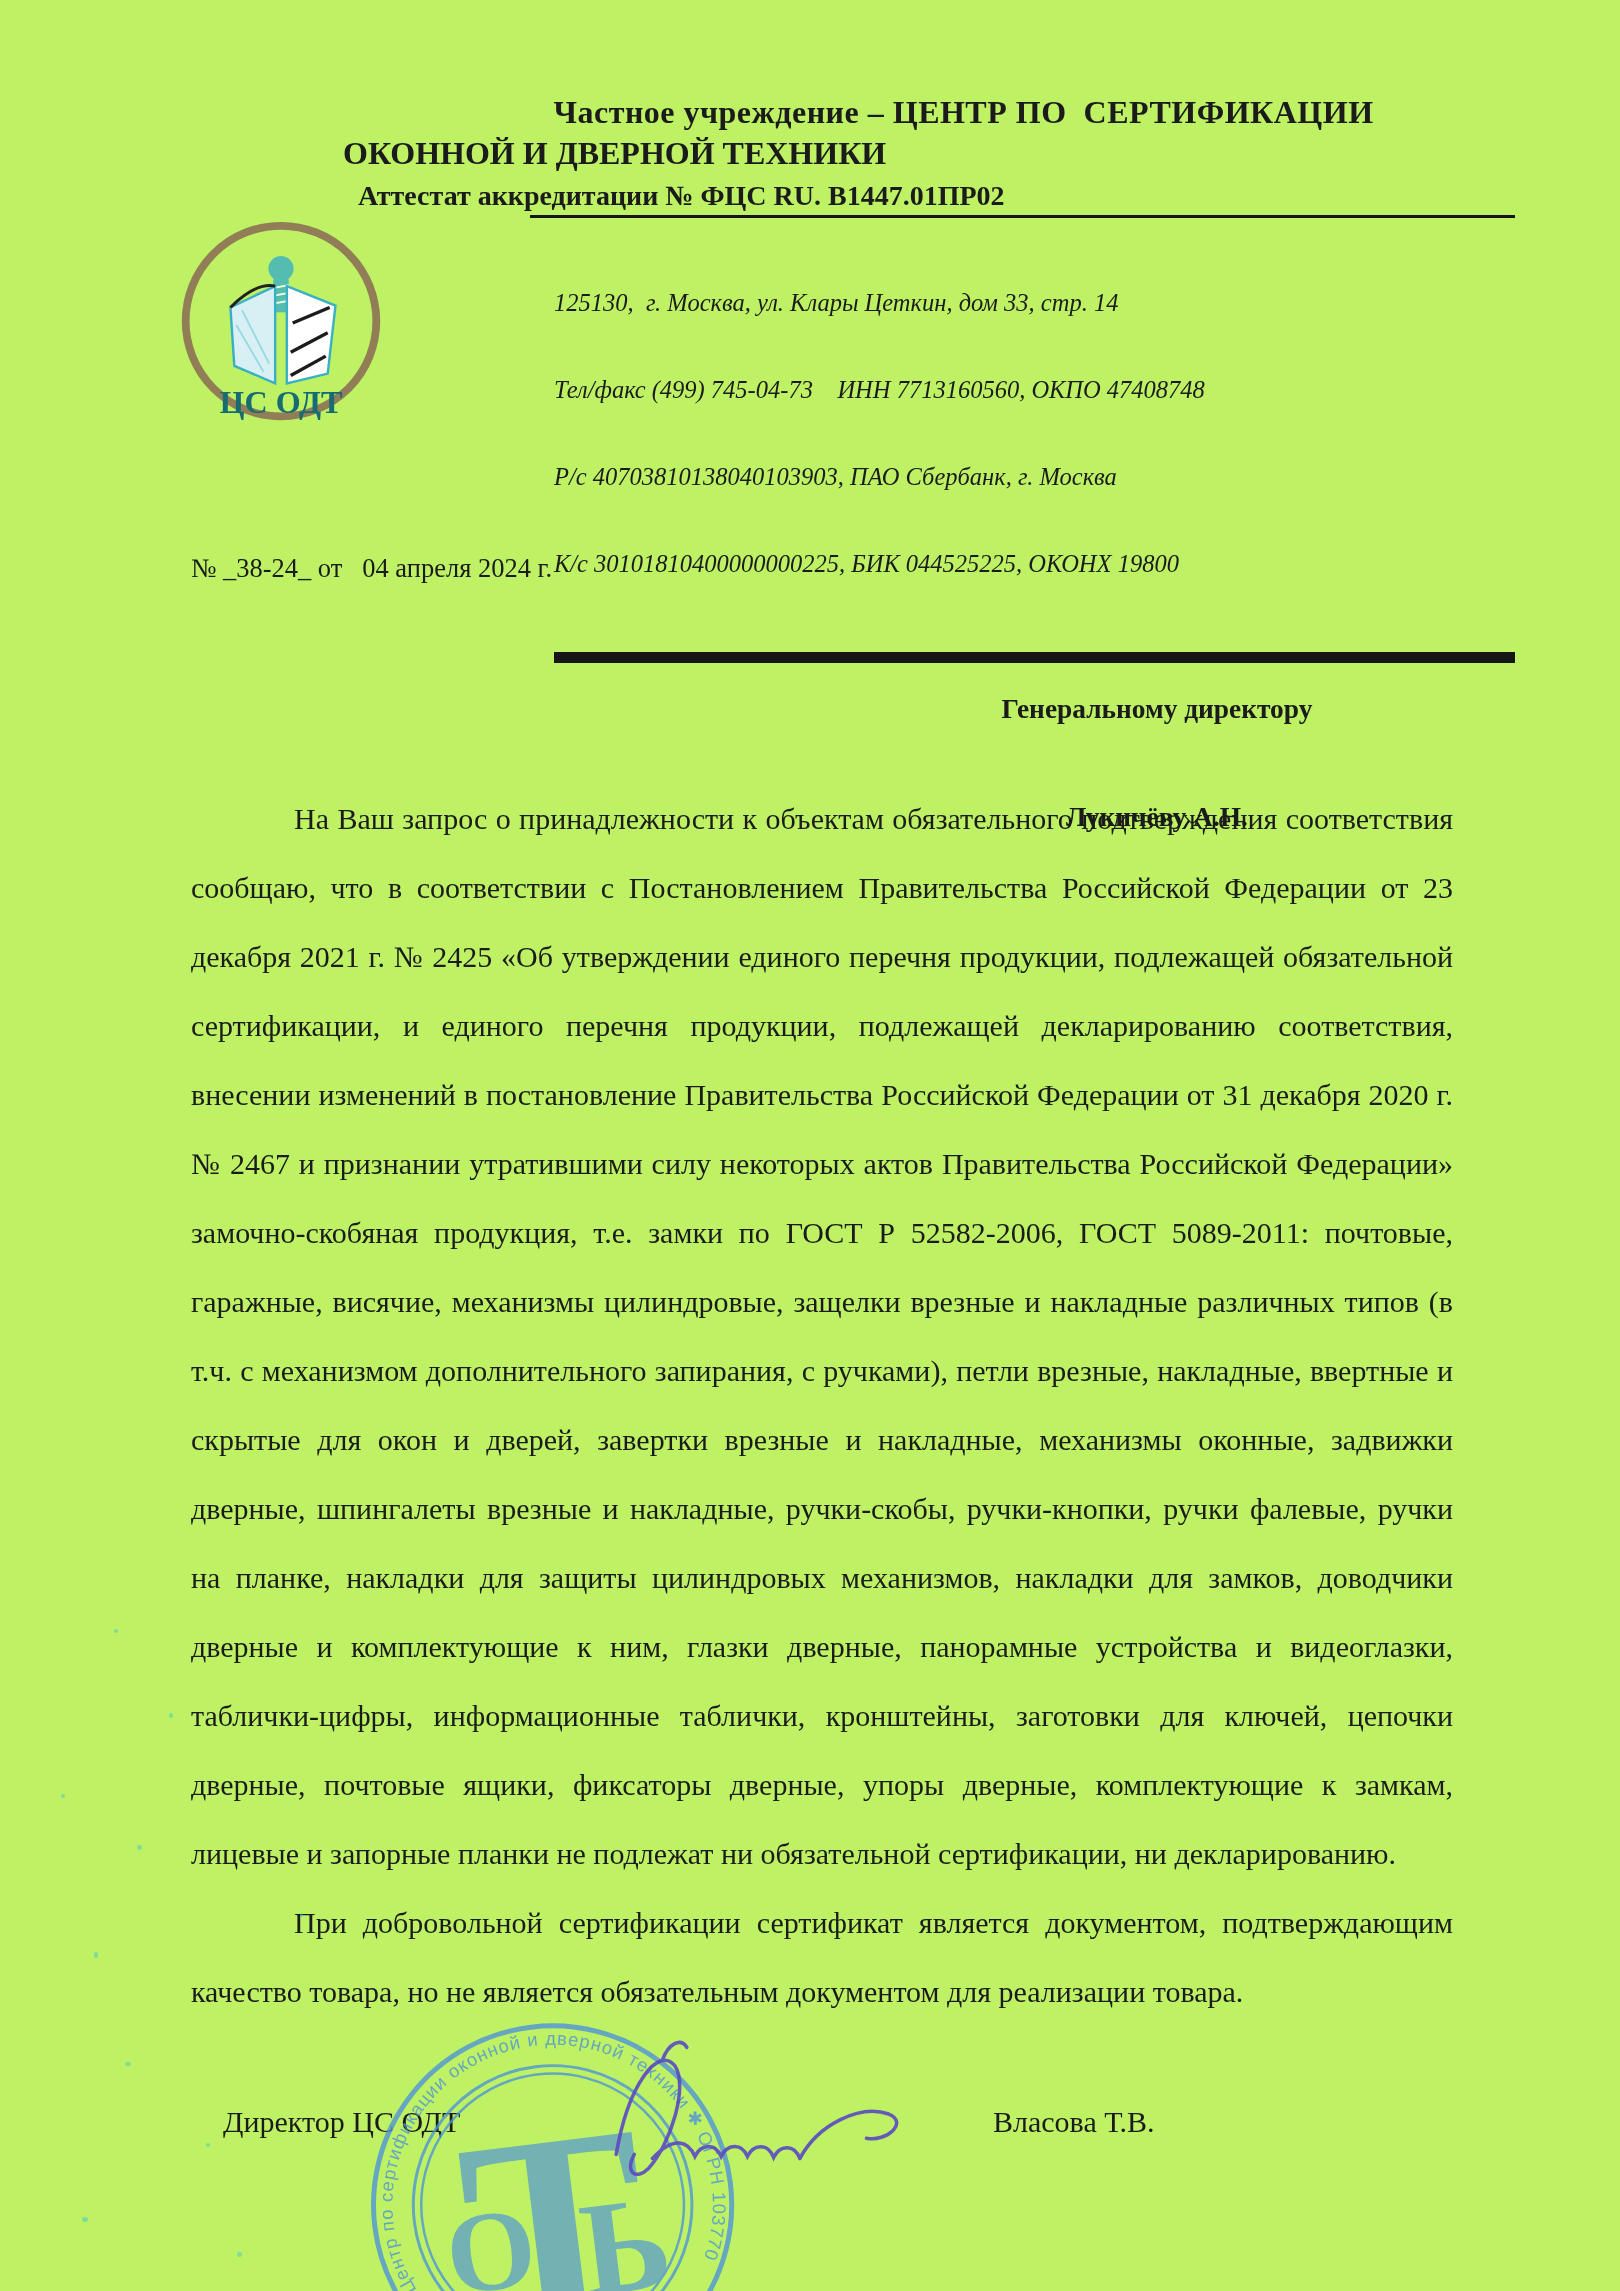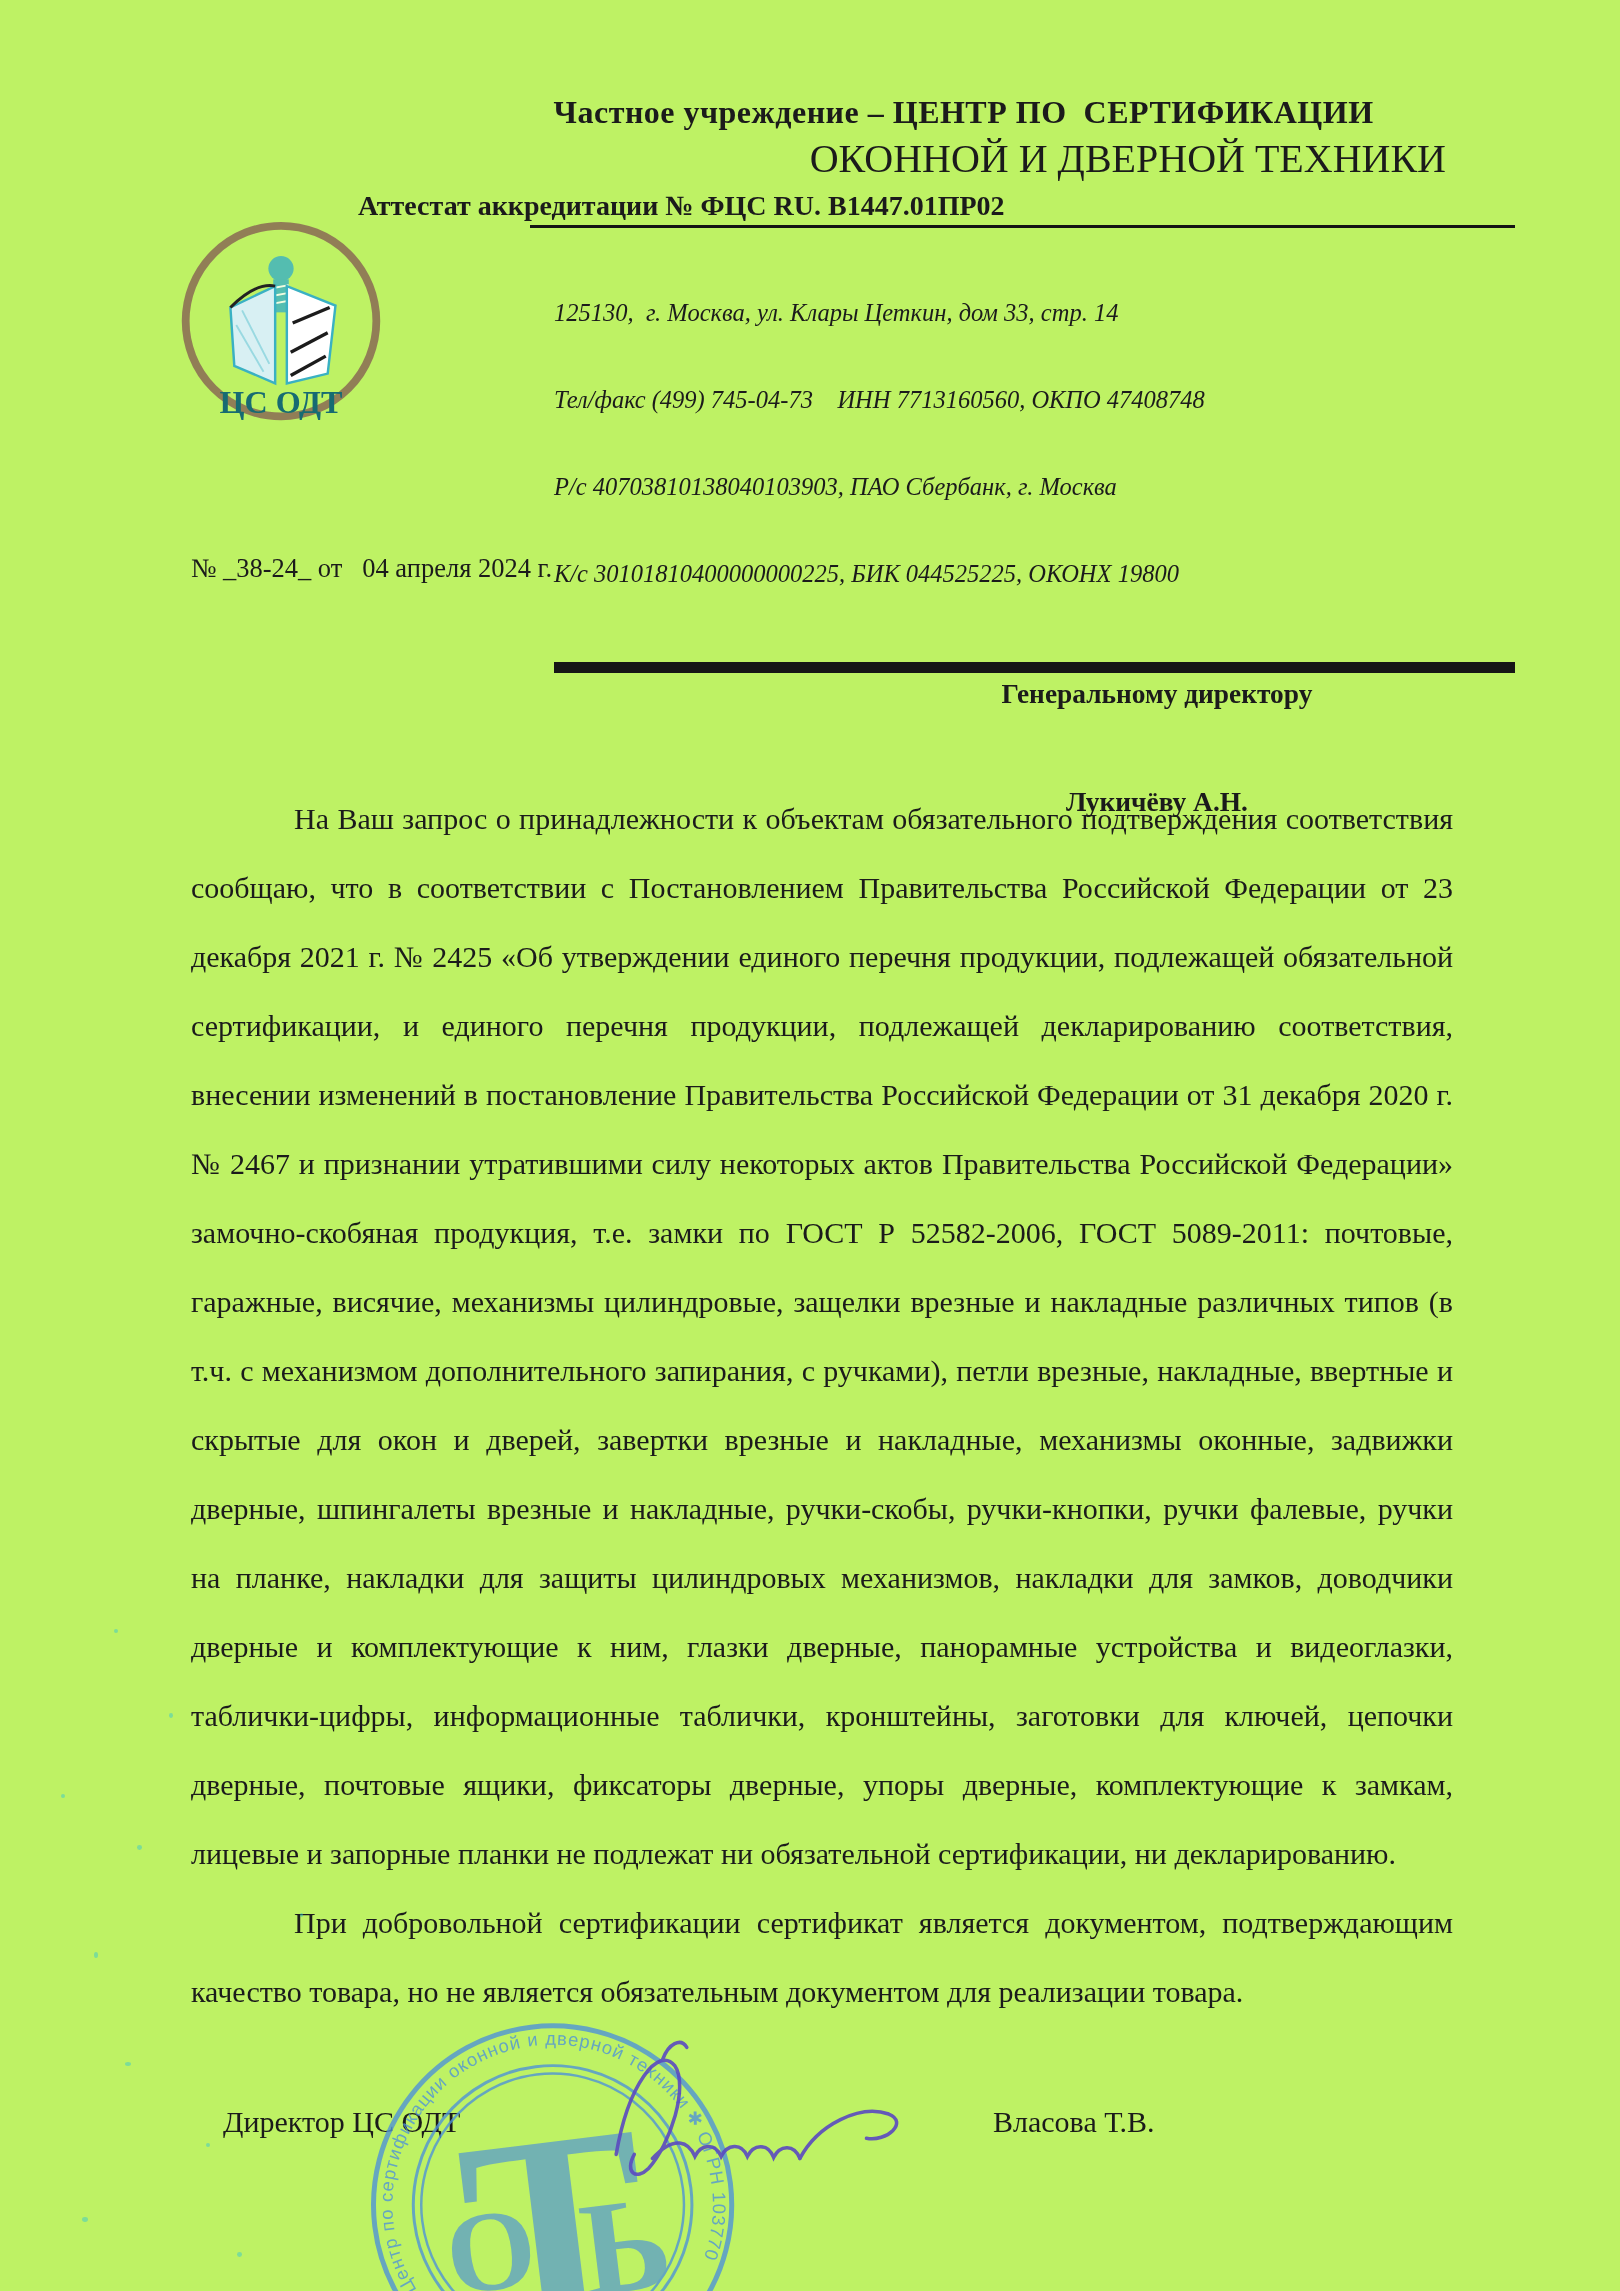--- a/index.html
+++ b/index.html
@@ -7,31 +7,31 @@
     position:relative;
     width:1620px;height:2292px;
     background:#bef264;
     overflow:hidden;
     font-family:"Liberation Serif","DejaVu Serif",serif;
     color:#1b1b1b;
   }
   
   .head{position:absolute;left:412px;top:94px;width:1103px;}
   .org1{font-size:32px;font-weight:bold;text-align:center;white-space:pre-wrap;letter-spacing:0.5px;}
-  .org2{font-size:40px;font-weight:normal;text-align:right;white-space:pre-wrap;transform:translateX(-69px);margin-top:3.9px;}
+  .org2{font-size:32px;font-weight:bold;text-align:left;white-space:pre-wrap;transform:translateX(-69px);margin-top:3.9px;}
   .accr{font-size:28px;font-weight:600;white-space:pre-wrap;transform:translateX(-54px);margin-top:7.8px;}
   .accr-rule{height:3.9px;background:#141414;margin:2.9px 0 0 118px;width:985px;}
   .addr{margin:11.8px 0 0 142px;font-style:italic;font-size:24.5px;line-height:29px;white-space:pre-wrap;}
   .bar{height:10.8px;background:#161616;margin:15.7px 0 0 142px;width:961px;}
   
   .logo{position:absolute;left:174px;top:218px;width:214px;height:214px;}
   
   .ref{position:absolute;left:191px;top:553px;font-size:26.5px;white-space:pre-wrap;}
   
-  .addressee{position:absolute;left:961px;top:604px;width:392px;text-align:center;
+  .addressee{position:absolute;left:961px;top:619px;width:392px;text-align:center;
              font-weight:bold;font-size:27.4px;line-height:36px;white-space:pre-wrap;}
   
   .docbody{position:absolute;left:191px;top:784px;width:1262px;
            font-size:30px;line-height:69px;text-align:justify;}
   .docbody p{margin:0;text-indent:103px;}
   
   .sig-title{position:absolute;left:223px;top:2105px;font-size:30px;}
   .sig-name{position:absolute;left:993px;top:2105px;font-size:30px;}
   .stamp{position:absolute;left:353px;top:2001px;width:398px;height:398px;transform:rotate(-7deg);}
   .autograph{position:absolute;left:600px;top:2025px;width:323px;height:172px;}

